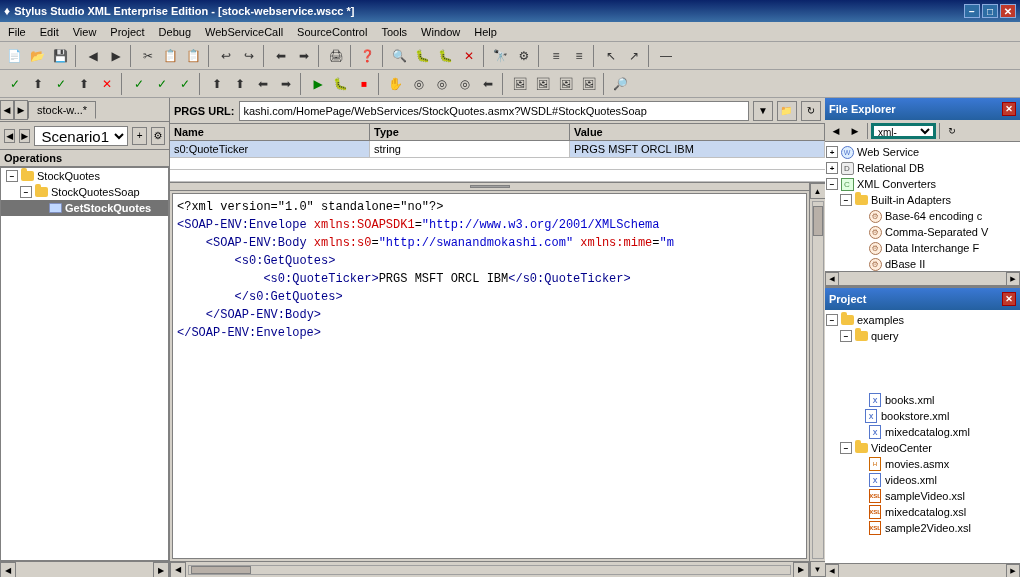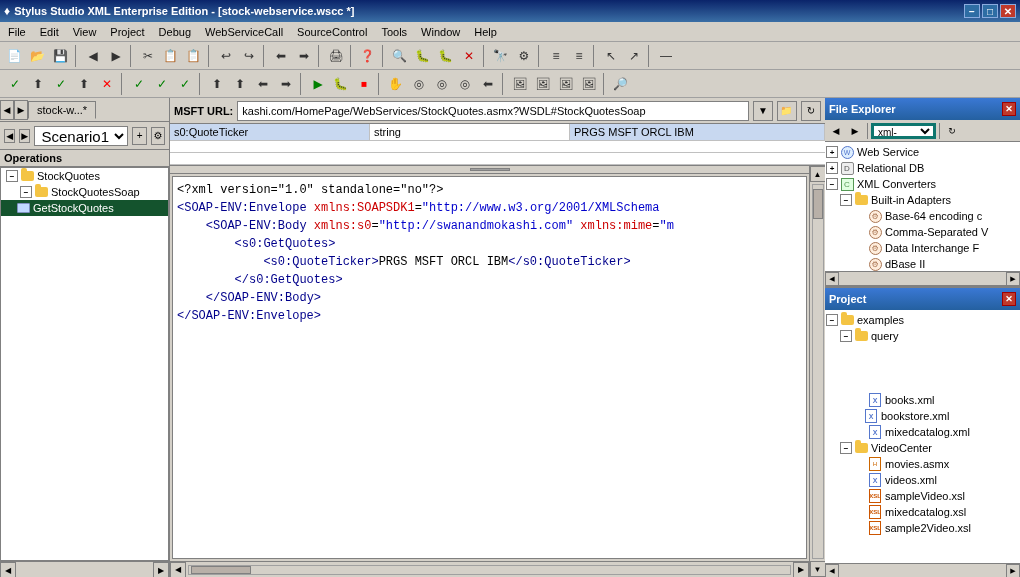--- a/index.html
+++ b/index.html
@@ -551,47 +551,52 @@
         <div class="tn" style="padding-left:18px;">
           <div class="tn-exp">−</div>
           <div class="tn-icon">
             <div style="background:#f4c444;width:13px;height:10px;border-radius:0 2px 2px 2px;position:relative;">
               <div style="position:absolute;top:-3px;left:0;width:6px;height:3px;background:#f4c444;border-radius:2px 2px 0 0;"></div>
             </div>
           </div>
           <span class="tn-label">StockQuotesSoap</span>
         </div>
 
-        <div class="tn" style="background:#14532d;color:white;">
+        <div class="tn" style="padding-left:32px;background:#737373;color:white;font-weight:bold;">
           <div class="tn-noexp"></div>
           <div class="tn-icon">
             <div style="background:#c0d8ff;width:13px;height:10px;border-radius:1px;border:1px solid #8090c0;"></div>
           </div>
           <span class="tn-label">GetStockQuotes</span>
         </div>
       </div>
 
       <div class="left-scroll">
         <div class="left-scroll-btn">◀</div>
         <div style="flex:1;background:#d4d0c8;"></div>
         <div class="left-scroll-btn">▶</div>
       </div>
     </div>
 
     <div class="middle-panel">
 
       <div class="wsdl-bar">
-        <span class="wsdl-label">MSFT URL:</span>
+        <span class="wsdl-label">PRGS URL:</span>
         <input class="wsdl-input" type="text" value="kashi.com/HomePage/WebServices/StockQuotes.asmx?WSDL#StockQuotesSoap" style="">
         <div class="wsdl-btn">▼</div>
         <div class="wsdl-btn">📁</div>
         <div class="wsdl-btn">↻</div>
       </div>
 
       <div class="params-table">
+        <div class="params-header">
+          <div class="params-col col-name">Name</div>
+          <div class="params-col col-type">Type</div>
+          <div class="params-col col-value">Value</div>
+        </div>
         <div class="params-row">
           <div class="params-cell highlighted col-name" style="width:200px;">s0:QuoteTicker</div>
           <div class="params-cell col-type" style="width:200px;">string</div>
           <div class="params-cell value-cell">PRGS MSFT ORCL IBM</div>
         </div>
 
         <div style="height:12px;background:white;border-bottom:1px solid #c0c0c0;"></div>
         <div style="height:12px;background:white;border-bottom:1px solid #c0c0c0;"></div>
       </div>
 

